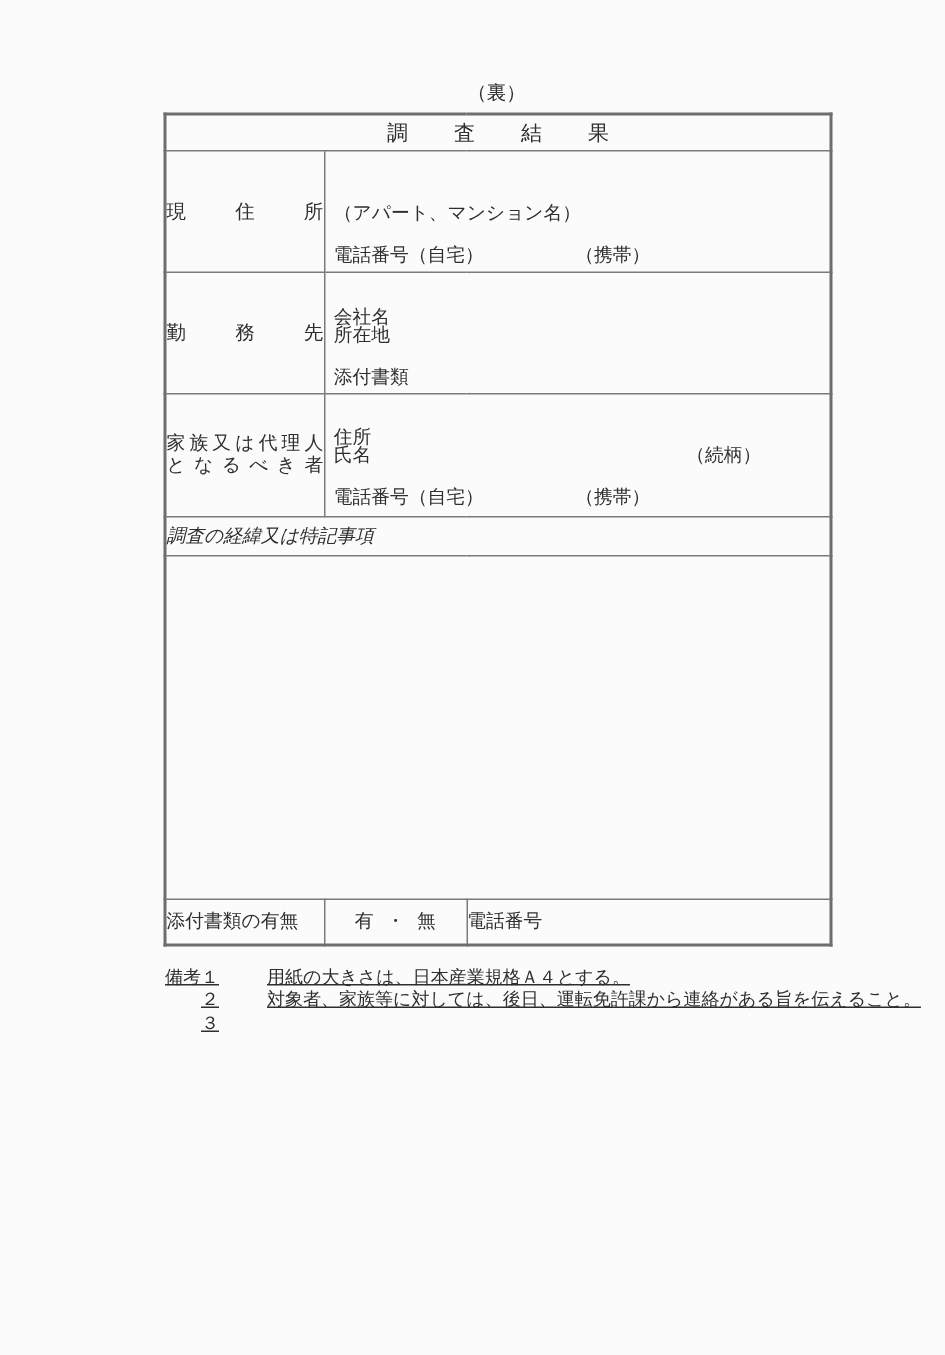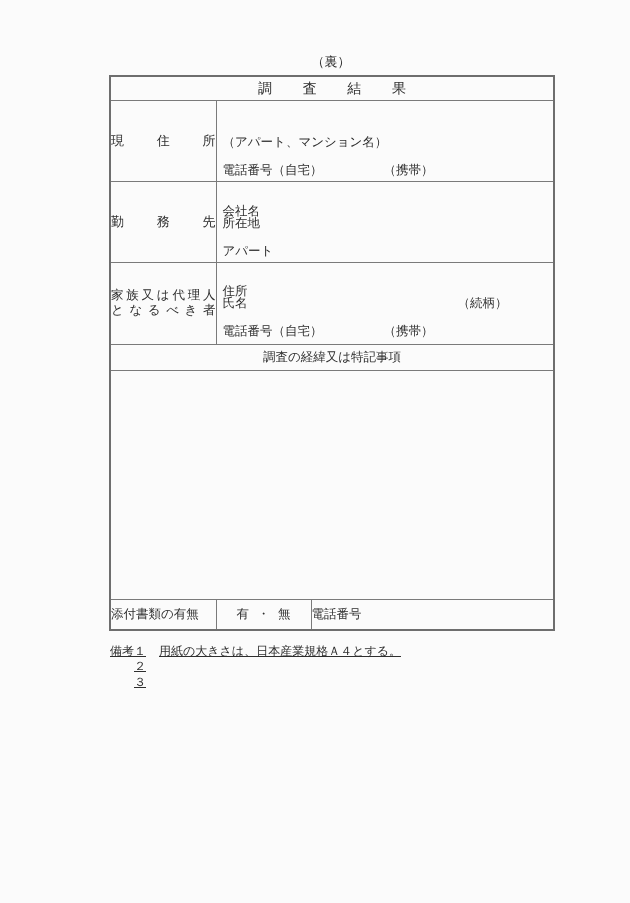--- a/index.html
+++ b/index.html
@@ -52,34 +52,34 @@
   .content-cell .line{
     position:absolute;left:6px;right:4px;height:14px;
     line-height:14px;white-space:nowrap;
   }
   .slot1{top:22px;}
   .slot2{top:34px;}
   .slot3{top:62px;}
   .mobile-label{position:absolute;left:161px;top:0;}
   .relation-label{position:absolute;left:235px;top:0;}
 
-  .survey-header-cell{text-align:center;font-size:13px;}
+  .survey-header-cell{text-align:left;font-size:13px;font-style:italic;}
 
   .attach-presence{text-align:left;}
   .attach-options-box{width:54px;margin:0 auto;font-size:12.5px;}
   .attach-docs{vertical-align:top;padding:3px 0 0 6px;}
 
   
   .notes{
     position:absolute;left:108px;top:644px;width:512px;
     font-size:12px;line-height:15.4px;text-decoration:underline;
   }
   .note-line{display:flex;white-space:nowrap;}
   .note-marker{width:38px;text-align:right;flex:none;}
-  .note-text{margin-left:13px;}
+  .note-text{margin-left:32px;}
   .note-line.continuation{padding-left:45px;}
   .note-line.continuation .note-text{margin-left:0;}
 </style>
 </head>
 <body>
 
 <div class="page">
 
   <div class="back-label">（裏）</div>
 
@@ -123,21 +123,21 @@
       <td class="label-cell">
         <div class="jline char-justify">
               <span>勤</span>
               <span>務</span>
               <span>先</span>
             </div>
       </td>
       <td colspan="2" class="content-cell">
         <div class="line slot1">会社名</div>
         <div class="line slot2">所在地</div>
-        <div class="line slot3">アパート</div>
+        <div class="line slot3">添付書類</div>
       </td>
     </tr>
 
     <tr class="r-family">
       <td class="label-cell">
         <div class="jsmall char-justify">
               <span>家</span>
               <span>族</span>
               <span>又</span>
               <span>は</span>
@@ -189,19 +189,20 @@
   </tbody>
     </table>
 
   <div class="notes">
     <div class="note-line">
       <span class="note-marker">備考１</span>
       <span class="note-text">用紙の大きさは、日本産業規格Ａ４とする。</span>
     </div>
     <div class="note-line">
       <span class="note-marker">２</span>
+      <span class="note-text">対象者、家族等に対しては、後日、運転免許課から連絡がある旨を伝えること。</span>
     </div>
     <div class="note-line">
       <span class="note-marker">３</span>
     </div>
   </div>
 
 </div>
 
 </body></html>

